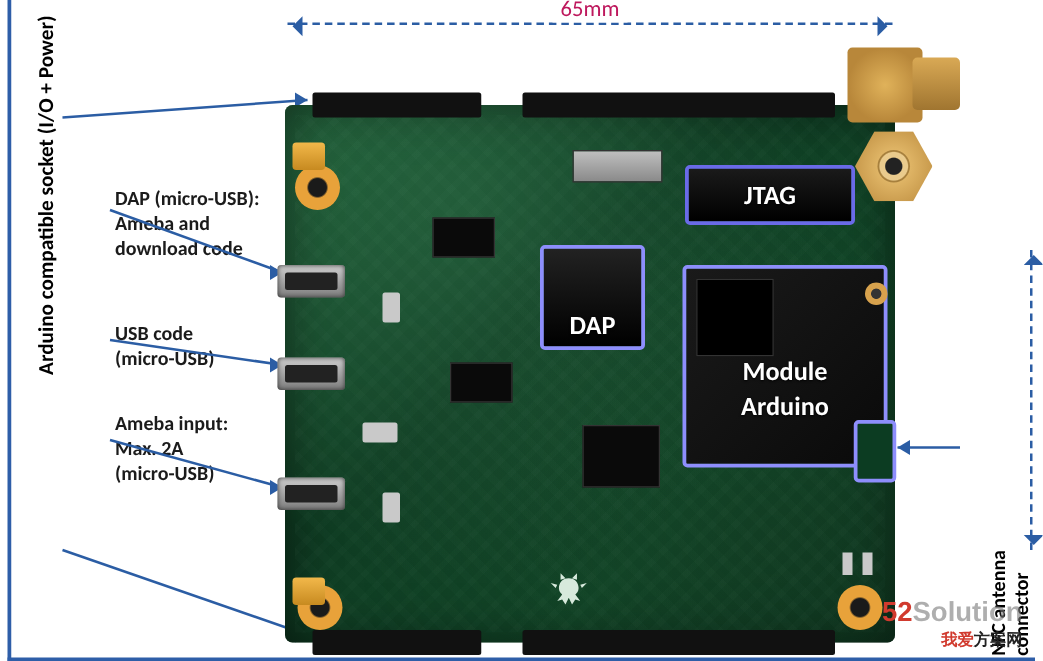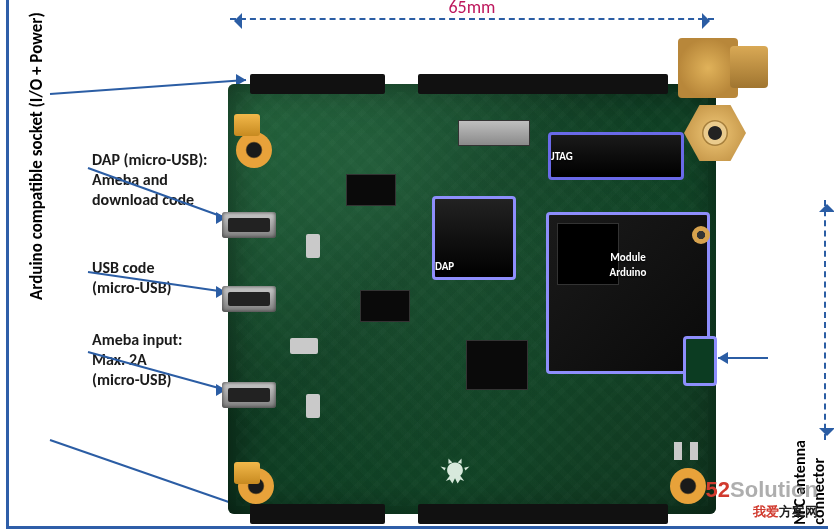--- a/index.html
+++ b/index.html
@@ -43,21 +43,21 @@
 
   
   .silk{position:absolute;color:#d7e9dc;font-size:13px;letter-spacing:.06em;font-family:Consolas,monospace}
   .silk.part{left:260px;bottom:34px}
 
   
   .crab{position:absolute;left:206px;bottom:20px;width:42px;height:42px;color:#d7e9dc}
   .crab svg{width:100%;height:100%;fill:currentColor}
 
   
-  .box{position:absolute;border:3px solid #6a6ae8;border-radius:4px;display:flex;align-items:center;justify-content:flex-start;color:#fff;font-weight:700;font-size:11px;text-shadow:0 1px 2px #000}
+  .box{position:absolute;border:3px solid #6a6ae8;border-radius:4px;display:flex;align-items:center;justify-content:center;color:#fff;font-weight:700;font-size:21px;text-shadow:0 1px 2px #000}
   .box.dap{left:204px;top:112px;width:78px;height:74px;background:linear-gradient(#222,#000);align-items:flex-end;padding-bottom:4px;border-color:#8e8efc}
   .box.jtag{left:320px;top:48px;width:130px;height:42px;background:linear-gradient(#1a1a1a,#000)}
   .box.ameba{left:318px;top:128px;width:158px;height:156px;background:linear-gradient(135deg,#1a1a1a,#0a0a0a);flex-direction:column;gap:2px;border-color:#8e8efc}
   .box.ameba::before{content:"";position:absolute;left:8px;top:8px;width:60px;height:60px;background:#000;border:1px solid #333}
   .box.nfc{right:-1px;top:252px;width:28px;height:44px;background:#0c3c22;border-color:#8e8efc}
 
   
   .chip{position:absolute;background:#0a0a0a;border:1px solid #333}
   .cap{position:absolute;background:#c9c9c9;border-radius:2px}
 

